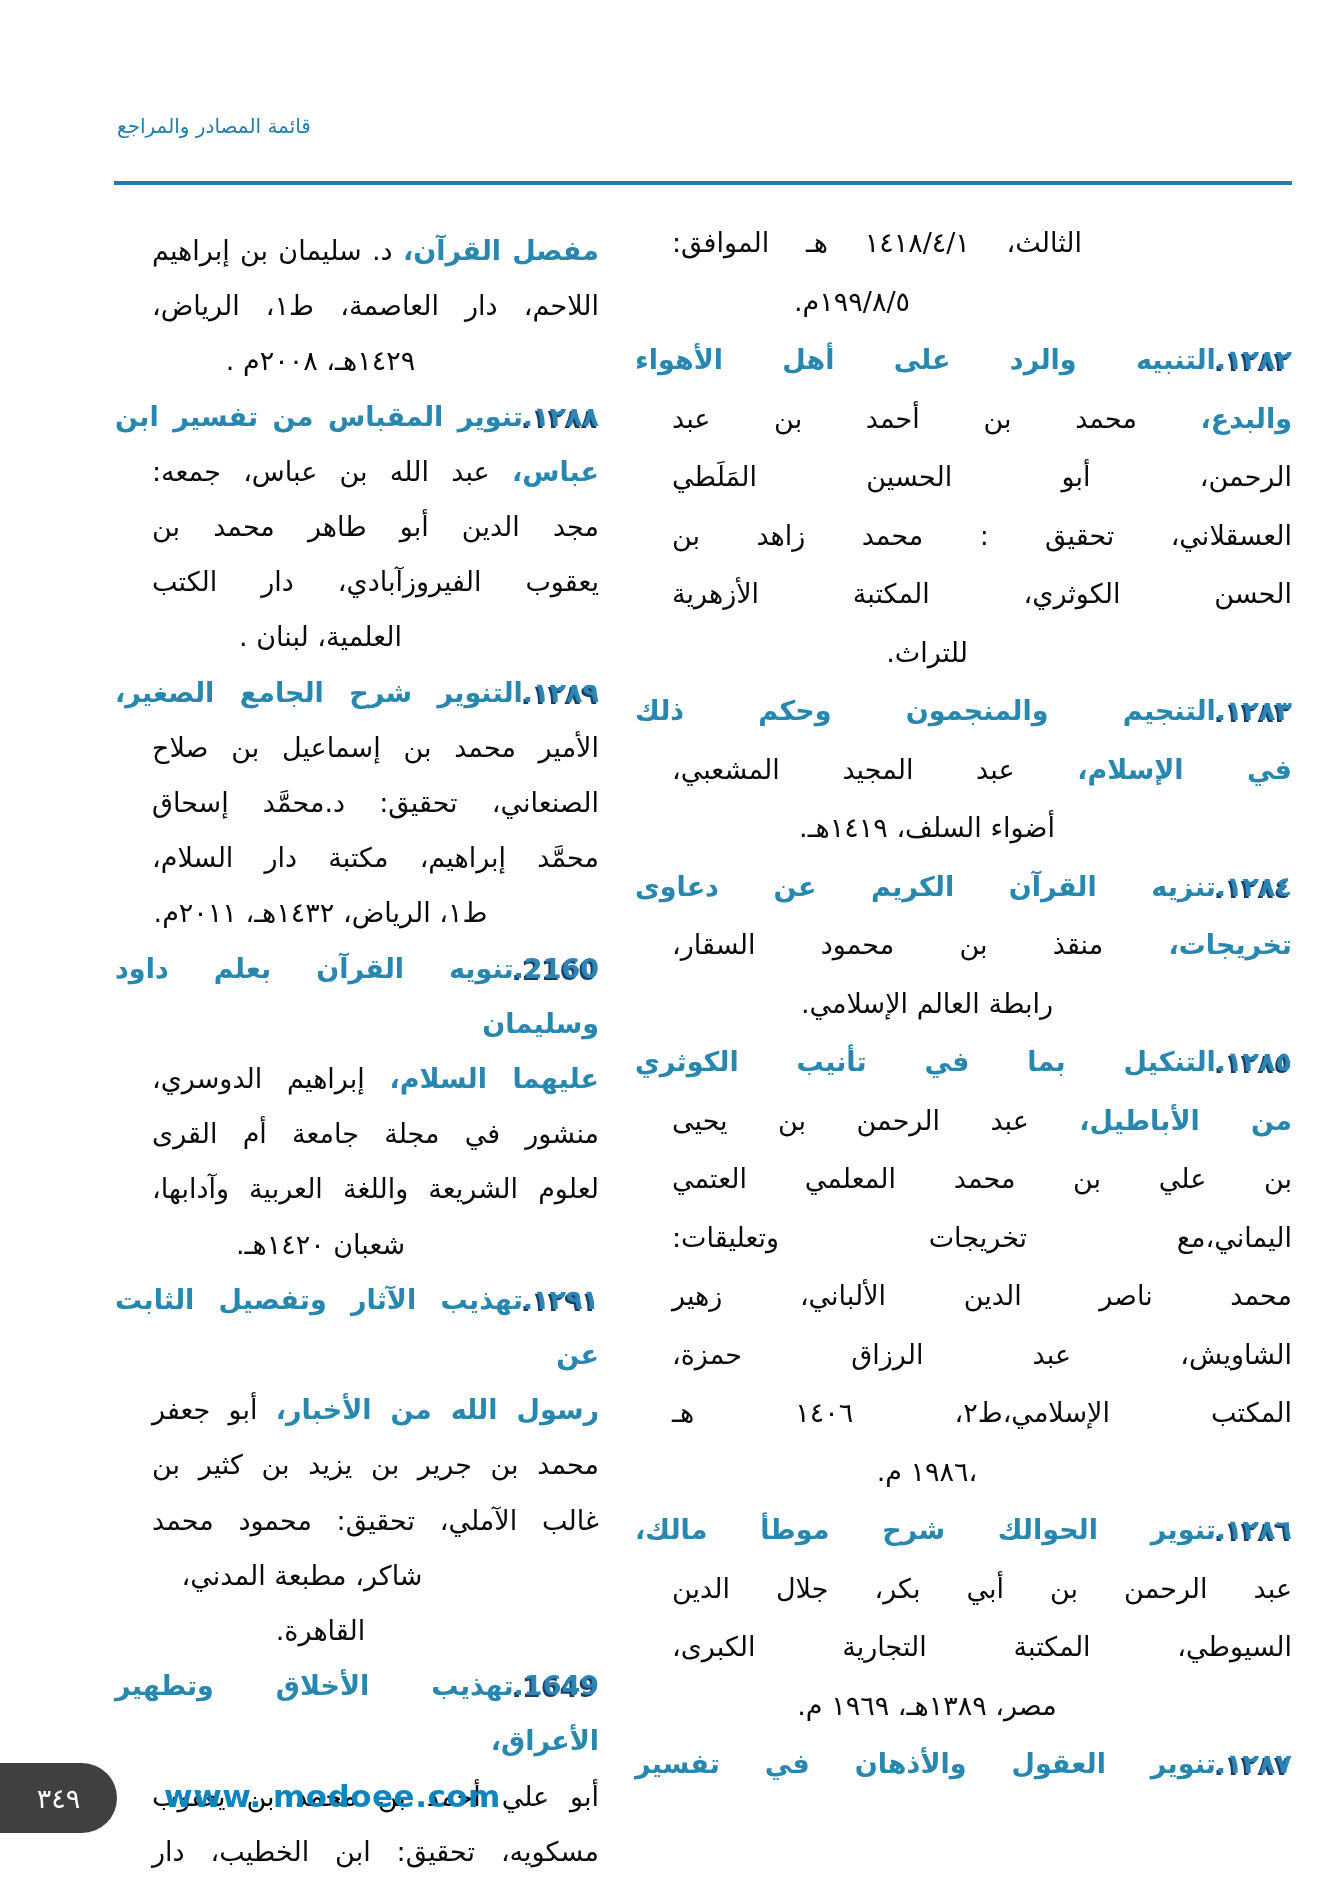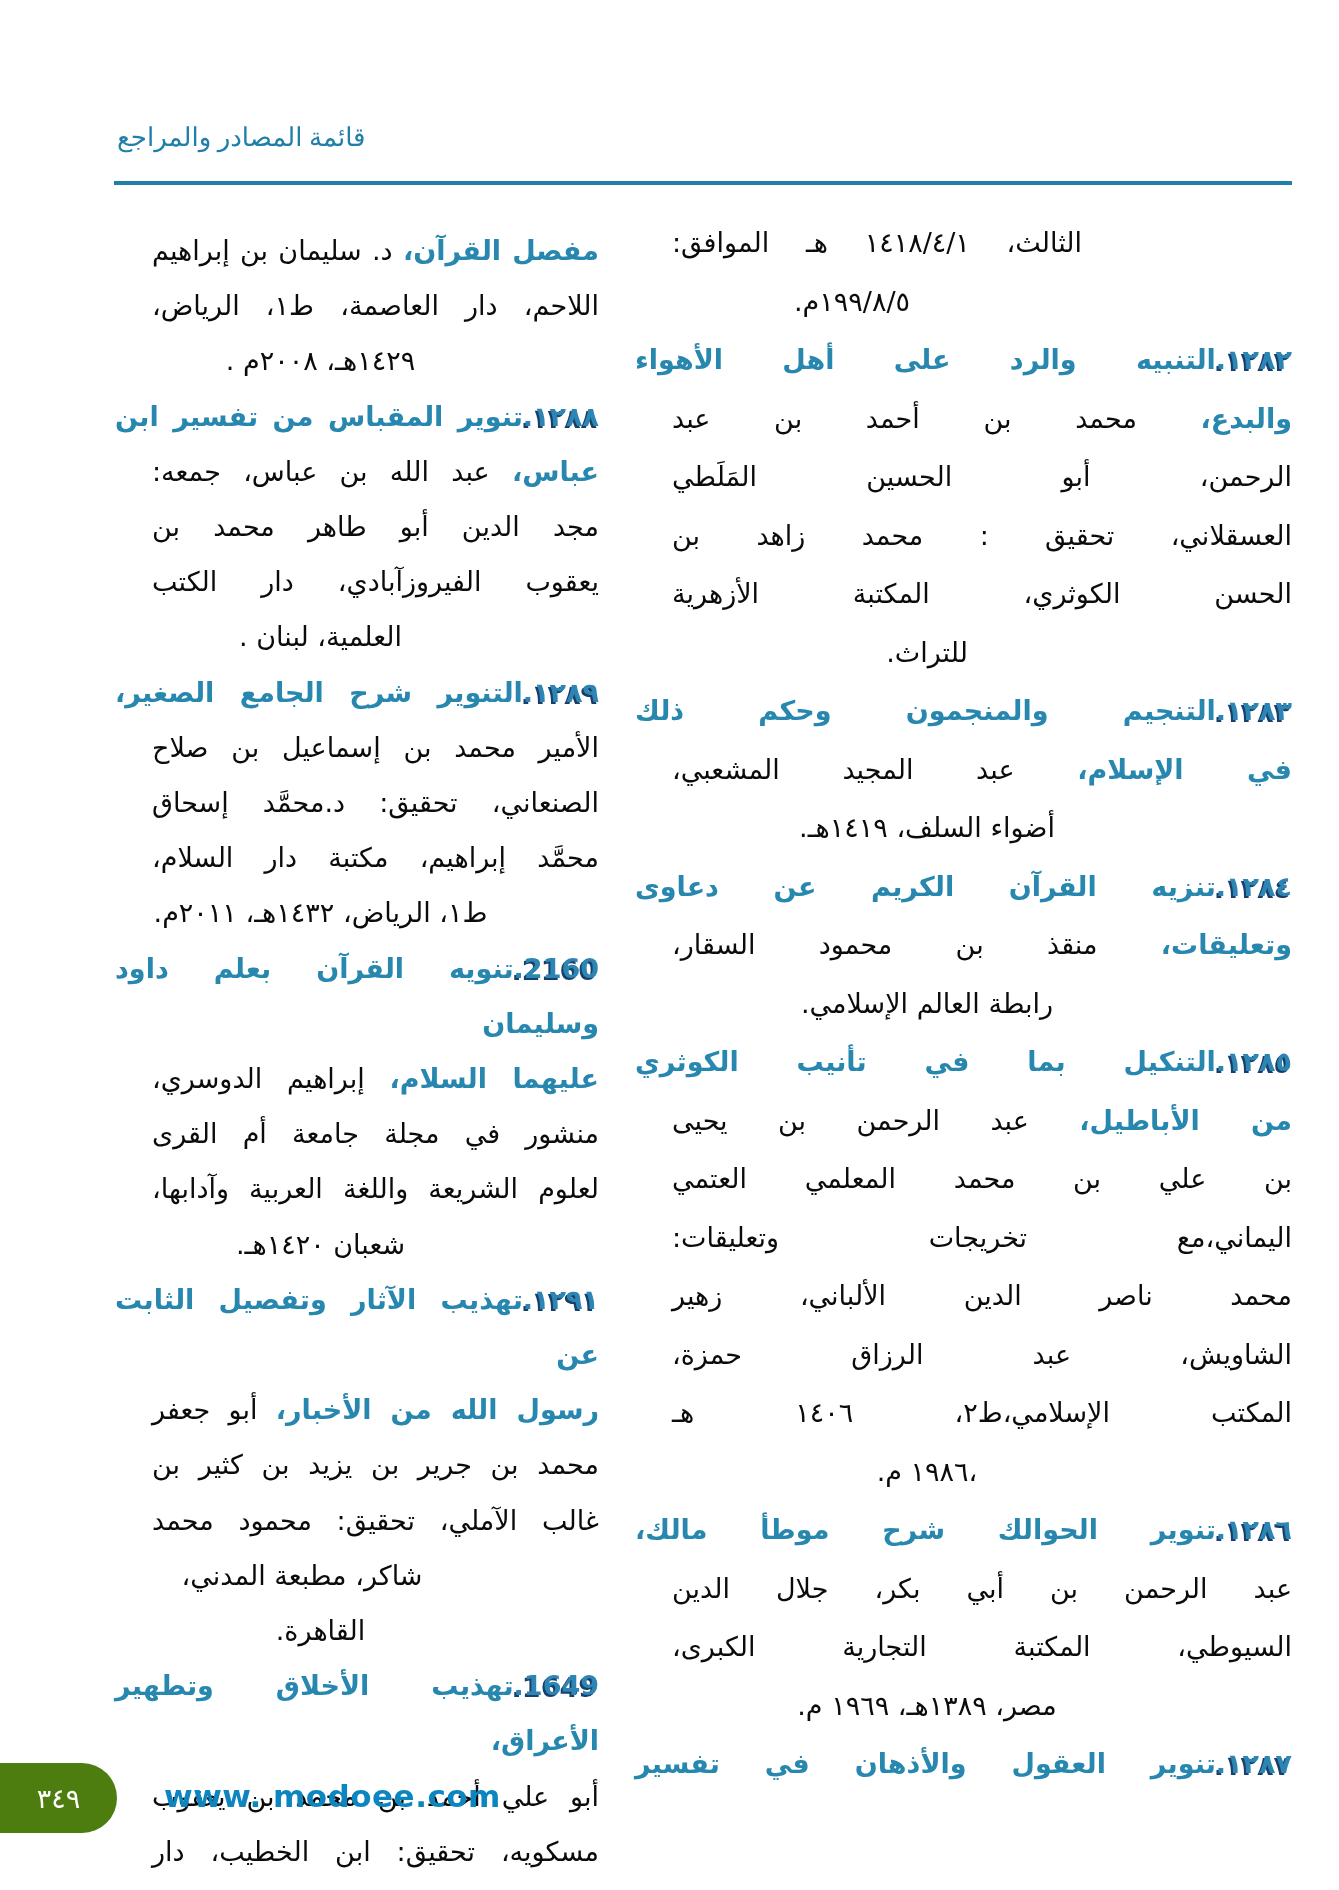--- a/index.html
+++ b/index.html
@@ -1,32 +1,32 @@
 <!DOCTYPE html>
 <html lang="ar" dir="rtl"><head>
 <meta charset="utf-8">
 <style>
   html,body{margin:0;padding:0;background:#ffffff;}
   .page{position:relative;width:1339px;height:1890px;background:#ffffff;overflow:hidden;
         font-family:"DejaVu Sans",sans-serif;direction:rtl;}
-  .header-title{position:absolute;left:117px;top:122px;font-size:26px;color:#1f7fa9;
-        white-space:nowrap;font-family:Liberation Serif, serif;}
+  .header-title{position:absolute;left:117px;top:114px;font-size:20px;color:#1f7fa9;
+        white-space:nowrap;}
   .header-rule{position:absolute;left:114px;top:181px;width:1178px;height:4px;background:#1f7fa9;}
   .cols{position:absolute;right:47px;top:214px;width:1177px;display:flex;direction:rtl;gap:36px;}
   .col{color:#0b0b0b;}
   .col-right{width:657px;line-height:58.5px;}
   .col-left{width:484px;line-height:55.2px;padding-top:9px;}
   .line{font-size:27px;text-align:justify;text-align-last:justify;}
   .line.c{text-align:center;text-align-last:center;padding-right:110px;padding-left:0;}
   .line.c2{padding-right:300px;padding-left:40px;}
   .line.i{padding-right:210px;}
   .n{color:#2c85b2;font-weight:bold;text-shadow:-2px 2px 0 #1a3e6a;}
   .t{color:#2787af;font-weight:bold;margin-top:20px;}
   .b{color:inherit;margin-left:37px;}
-  .footer-badge{position:absolute;left:0;top:1763px;width:117px;height:70px;background:#4d7c0f;
+  .footer-badge{position:absolute;left:0;top:1763px;width:117px;height:70px;background:#404040;
         border-radius:0 36px 36px 0;display:flex;align-items:center;justify-content:center;
         color:#ffffff;font-size:27px;}
   .footer-url{position:absolute;left:164px;top:1778px;font-size:31px;font-weight:bold;
         color:#0d86c0;direction:ltr;letter-spacing:0.5px;}
 </style>
 </head>
 <body>
 
 <div class="page">
   <div class="header-title">قائمة المصادر والمراجع</div>
@@ -39,21 +39,21 @@
         <div class="line"><span class="n">١٢٨٢.</span><span class="t">التنبيه والرد على أهل الأهواء</span></div>
         <div class="line"><span class="t">والبدع،</span><span class="b"> محمد بن أحمد بن عبد</span></div>
         <div class="line"><span class="b">الرحمن، أبو الحسين المَلَطي</span></div>
         <div class="line"><span class="b">العسقلاني، تحقيق : محمد زاهد بن</span></div>
         <div class="line"><span class="b">الحسن الكوثري، المكتبة الأزهرية</span></div>
         <div class="line c"><span class="b">للتراث.</span></div>
         <div class="line"><span class="n">١٢٨٣.</span><span class="t">التنجيم والمنجمون وحكم ذلك</span></div>
         <div class="line"><span class="t">في الإسلام،</span><span class="b"> عبد المجيد المشعبي،</span></div>
         <div class="line c"><span class="b">أضواء السلف، ١٤١٩هـ.</span></div>
         <div class="line"><span class="n">١٢٨٤.</span><span class="t">تنزيه القرآن الكريم عن دعاوى</span></div>
-        <div class="line"><span class="t">وتعليقات،</span><span class="b"> منقذ بن محمود السقار،</span></div>
+        <div class="line"><span class="t">تخريجات،</span><span class="b"> منقذ بن محمود السقار،</span></div>
         <div class="line c"><span class="b">رابطة العالم الإسلامي.</span></div>
         <div class="line"><span class="n">١٢٨٥.</span><span class="t">التنكيل بما في تأنيب الكوثري</span></div>
         <div class="line"><span class="t">من الأباطيل،</span><span class="b"> عبد الرحمن بن يحيى</span></div>
         <div class="line"><span class="b">بن علي بن محمد المعلمي العتمي</span></div>
         <div class="line"><span class="b">اليماني،مع تخريجات وتعليقات:</span></div>
         <div class="line"><span class="b">محمد ناصر الدين الألباني، زهير</span></div>
         <div class="line"><span class="b">الشاويش، عبد الرزاق حمزة،</span></div>
         <div class="line"><span class="b">المكتب الإسلامي،ط٢، ١٤٠٦ هـ</span></div>
         <div class="line c"><span class="b">،١٩٨٦ م.</span></div>
         <div class="line"><span class="n">١٢٨٦.</span><span class="t">تنوير الحوالك شرح موطأ مالك،</span></div>

